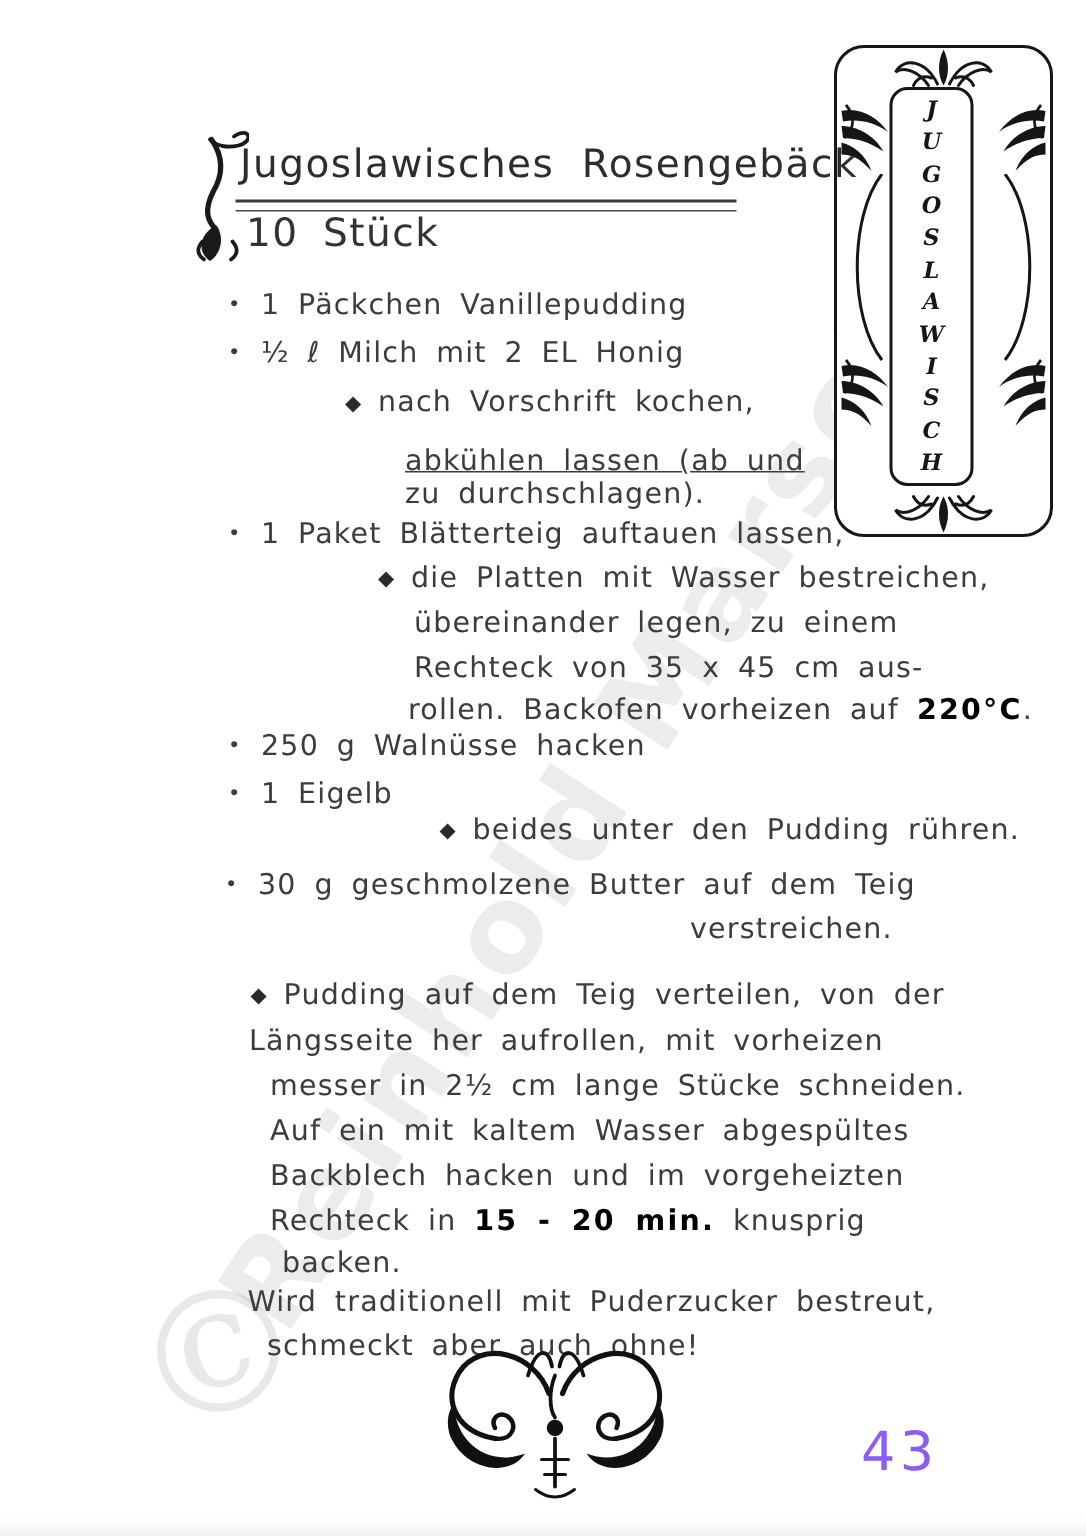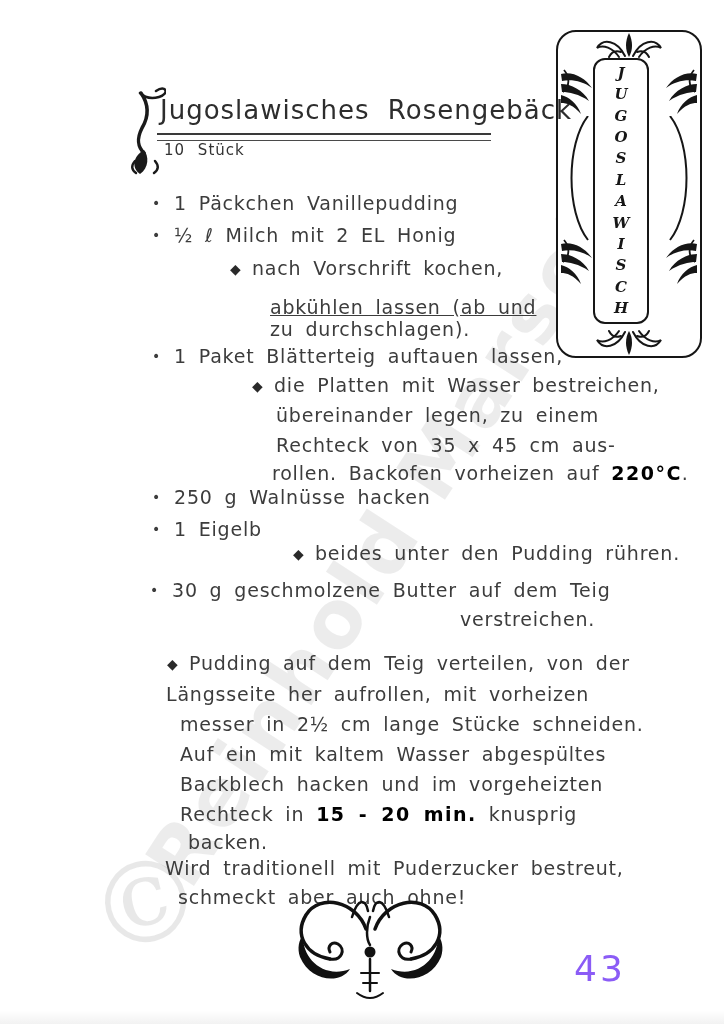--- a/index.html
+++ b/index.html
@@ -36,21 +36,21 @@
   .bold{font-weight:bold;color:#000000;letter-spacing:1.5px;}
   .page-title{
     position:absolute;left:160px;top:95px;font-size:26px;letter-spacing:1px;
     word-spacing:9px;color:#2d2d2d;z-index:3;white-space:nowrap;
   }
   .title-underline{
     position:absolute;left:157px;top:133px;width:334px;height:5px;
     border-top:2px solid #3a3a3a;border-bottom:1.5px solid #4a4a4a;z-index:3;
   }
   .yield-line{
-    position:absolute;left:164px;top:141px;font-size:15px;letter-spacing:1px;
+    position:absolute;left:164px;top:141px;font-size:26px;letter-spacing:1px;
     word-spacing:7px;color:#333;z-index:3;
   }
   .page-number{
     position:absolute;left:574px;top:948px;font-size:36px;color:#8b5cf6;
     letter-spacing:3px;z-index:3;
   }
   
   .banner{
     position:absolute;left:556px;top:30px;width:142px;height:324px;
     border:2.5px solid #161616;border-radius:20px;z-index:2;background:#fff;

